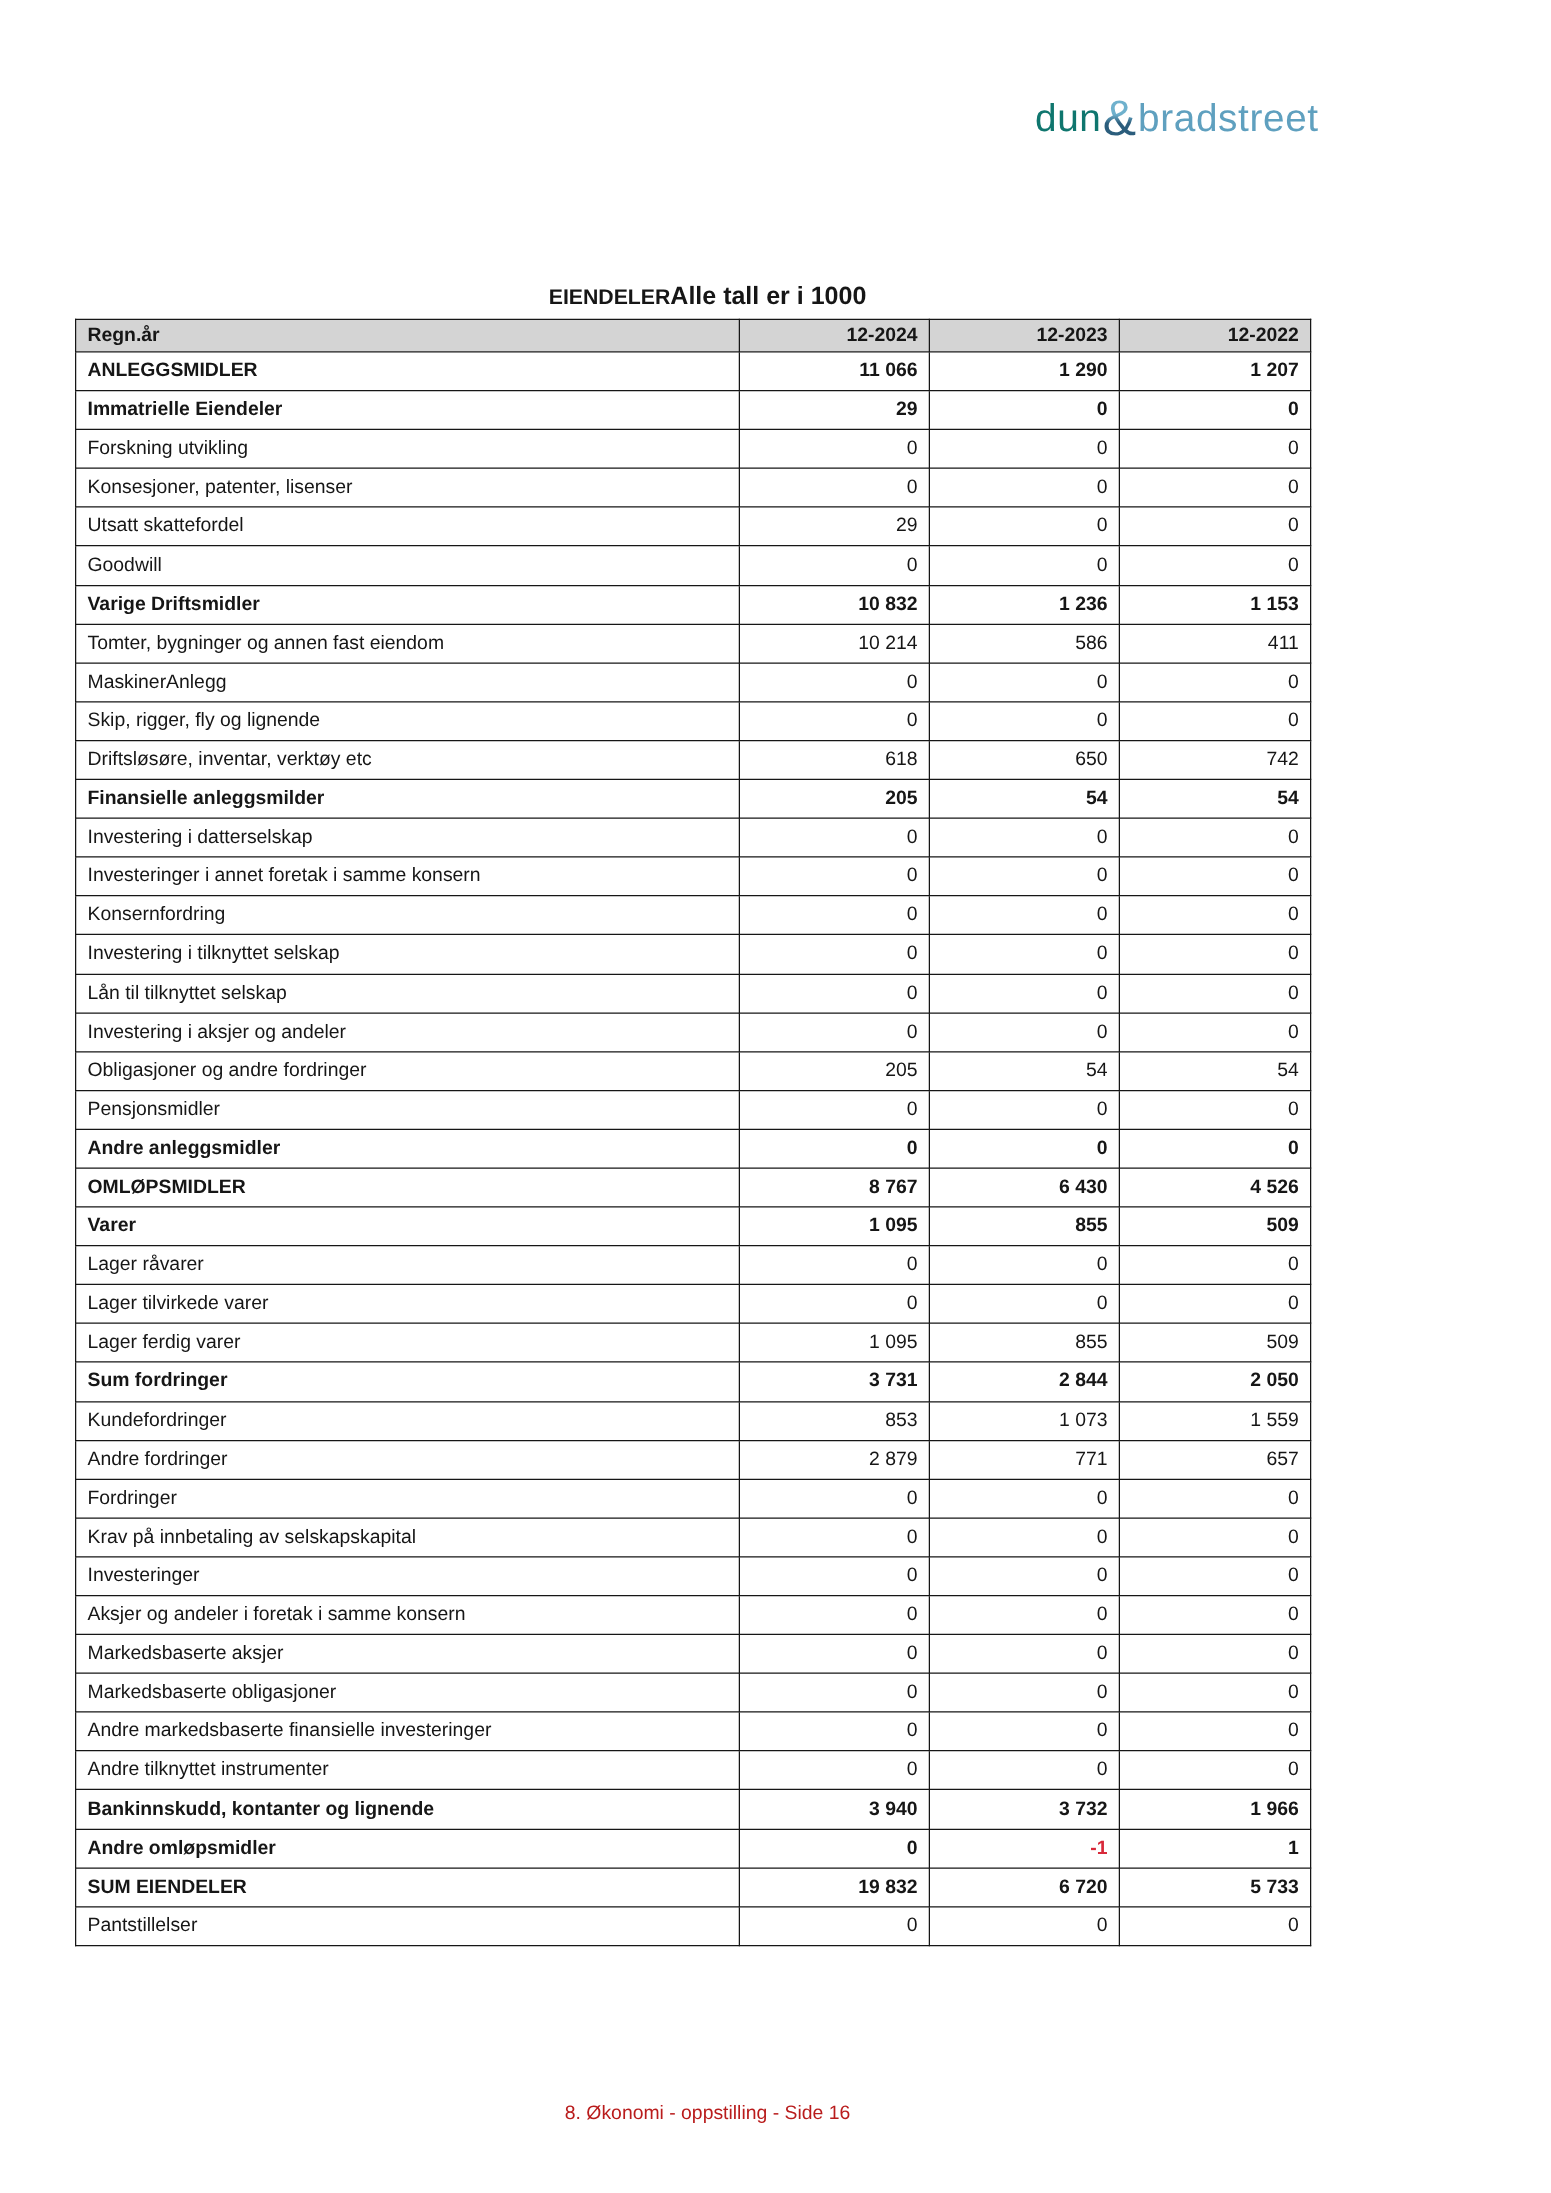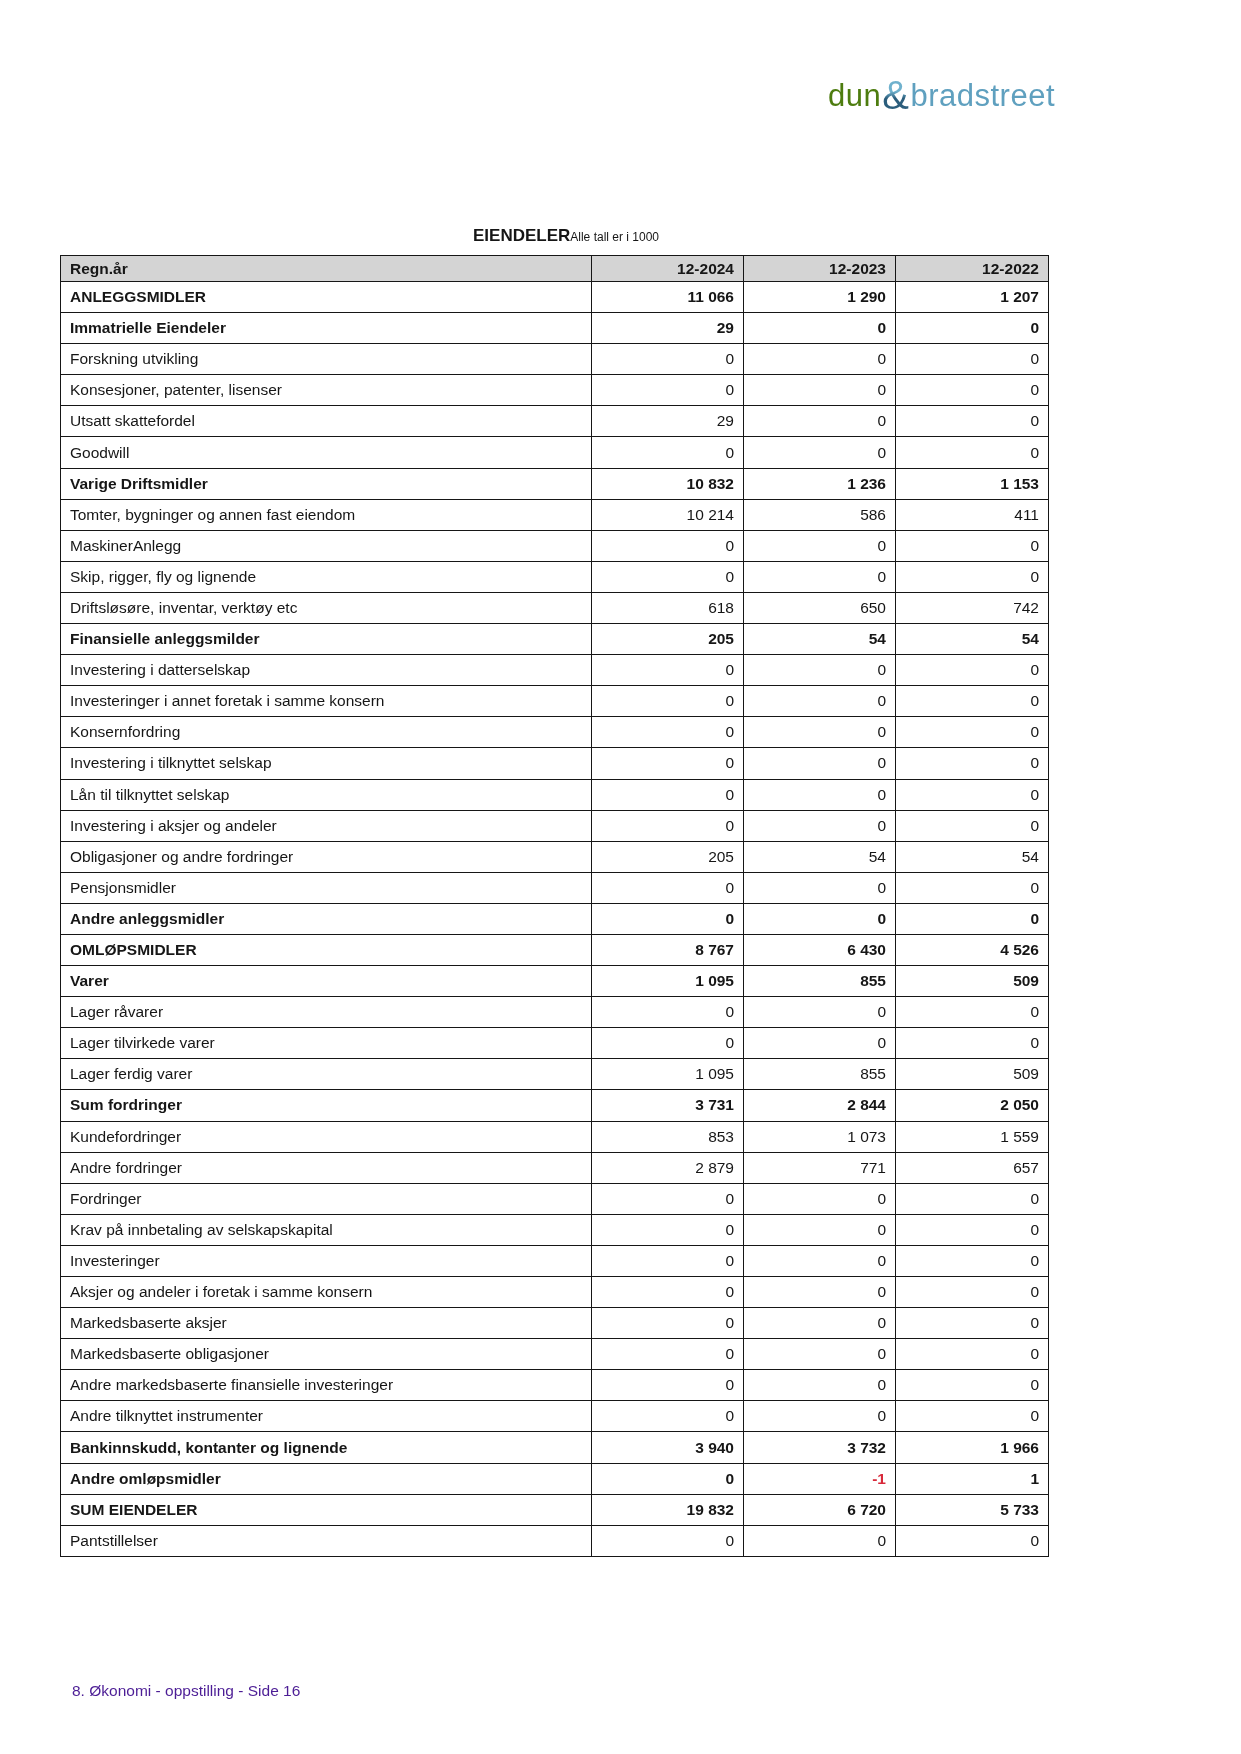--- a/index.html
+++ b/index.html
@@ -11,36 +11,36 @@
     color:#161616;
     overflow:hidden;
   }
   
   .logo{
     position:absolute; left:828px; top:76px;
     font-size:31px; letter-spacing:0.5px; font-weight:400;
     white-space:nowrap; line-height:38px;
     user-select:none;
   }
-  .logo-dun{color:#4d7c0f;}
+  .logo-dun{color:#0f766e;}
   .logo-amp{
     font-size:40px; font-weight:400; padding:0 1px;
     vertical-align:-3px;
     background:linear-gradient(to bottom,#6fb1cd 42%,#2b5d7c 58%);
     -webkit-background-clip:text; background-clip:text;
     color:#3f7fa3; -webkit-text-fill-color:transparent;
   }
   .logo-brad{color:#5fa0bf;}
   
   .head-line{
     position:absolute; left:72px; top:226px; width:988px;
     display:flex; justify-content:center; align-items:baseline;
   }
   .section-title{font-size:17px; font-weight:bold;}
-  .units-note{font-size:12px;}
+  .units-note{font-size:20px;font-weight:bold;}
   
   table.sheet{
     position:absolute; left:60px; top:255px; width:988px;
     border-collapse:collapse; table-layout:fixed;
     font-size:15.5px;
   }
   table.sheet th, table.sheet td{
     border:1.5px solid #161616;
     padding:0 9px;
     vertical-align:middle;
@@ -54,21 +54,21 @@
   }
   table.sheet thead th.label{text-align:left;}
   table.sheet tbody td{height:30.1px;}
   td.label{text-align:left;}
   td.num{text-align:right;}
   tr.bold td{font-weight:bold;}
   td.neg{color:#d8293a;}
   
   .footer{
     position:absolute; top:1682px; left:72px; width:988px;
-    text-align:left; font-size:15.5px; color:#4c1d95;
+    text-align:center; font-size:15.5px; color:#b91c1c;
   }
 </style>
 </head>
 <body>
 
 <div class="page">
 
   <div class="logo"><span class="logo-dun">dun</span><span class="logo-amp">&amp;</span><span class="logo-brad">bradstreet</span></div>
 
   <div class="head-line">

